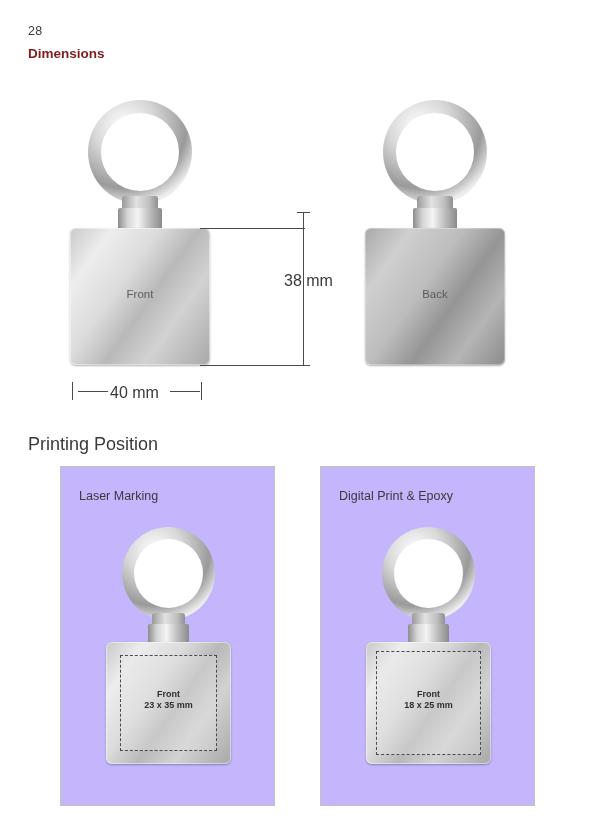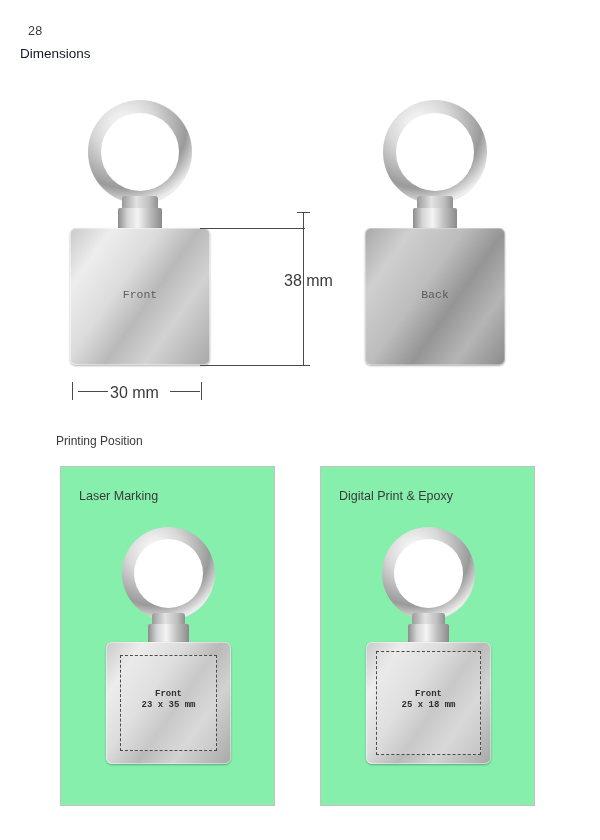--- a/index.html
+++ b/index.html
@@ -23,38 +23,37 @@
   .page-number {
     position: absolute;
     left: 28px;
     top: 24px;
     font-size: 12.5px;
     color: #3a3a3a;
     letter-spacing: 0.2px;
   }
   .section-title-dimensions {
     position: absolute;
-    left: 20px;
+    left: 28px;
     top: 46px;
     font-size: 13.5px;
-    color: #0f172a;
+    color: #7f1d1d;
+    font-weight: bold;
   }
   .section-title-printing {
     position: absolute;
     left: 28px;
     top: 434px;
-    font-size: 12px;
-    color: #3a3a3a;
-    margin-left: 28px;
+    font-size: 18px;
+    color: #3a3a3a;
   }
 
   
   .keychain {
     position: absolute;
-    font-family: Liberation Mono, monospace;
   }
   .ring {
     position: absolute;
     border-radius: 50%;
     background: radial-gradient(circle at 35% 25%, #fefefe 0%, #d8d8d8 30%, #9a9a9a 60%, #efefef 78%, #8e8e8e 100%);
   }
   .ring-inner {
     position: absolute;
     border-radius: 50%;
     background: #ffffff;
@@ -115,21 +114,21 @@
   .lead-line {
     position: absolute;
     height: 1px;
     background: #4a4a4a;
   }
 
   
   .print-box {
     position: absolute;
     border: 1px solid #c2c2c2;
-    background: #86efac;
+    background: #c4b5fd;
   }
   .print-box-title {
     position: absolute;
     top: 22px;
     left: 18px;
     font-size: 12.5px;
     color: #3a3a3a;
   }
   .print-area {
     position: absolute;
@@ -180,21 +179,21 @@
   <div class="lead-line" style="left:200px; top:365px; width:105px;"></div>
   <div class="dim-line-v" style="left:303px; top:212px; height:153px;"></div>
   <div class="dim-tick" style="left:297px; top:212px; width:13px; height:1px;"></div>
   <div class="dim-tick" style="left:297px; top:365px; width:13px; height:1px;"></div>
   <div class="dim-label" style="left:284px; top:272px;">38 mm</div>
 
   <div class="dim-line-h" style="left:78px; top:391px; width:30px;"></div>
   <div class="dim-line-h" style="left:170px; top:391px; width:30px;"></div>
   <div class="dim-tick" style="left:72px; top:382px; width:1px; height:18px;"></div>
   <div class="dim-tick" style="left:201px; top:382px; width:1px; height:18px;"></div>
-  <div class="dim-label" style="left:110px; top:384px;">30 mm</div>
+  <div class="dim-label" style="left:110px; top:384px;">40 mm</div>
 
   <div class="section-title-printing">Printing Position</div>
 
   <div class="print-box" style="left:60px; top:466px; width:215px; height:340px;">
     <div class="print-box-title">Laser Marking</div>
 
     <div class="keychain" style="left:45px; top:60px; width:125px; height:240px;">
       <div class="ring" style="left:16px; top:0px; width:93px; height:93px;">
         <div class="ring-inner" style="left:12px; top:12px; width:69px; height:69px;"></div>
       </div>
@@ -217,20 +216,20 @@
     <div class="keychain" style="left:45px; top:60px; width:125px; height:240px;">
       <div class="ring" style="left:16px; top:0px; width:93px; height:93px;">
         <div class="ring-inner" style="left:12px; top:12px; width:69px; height:69px;"></div>
       </div>
       <div class="connector-neck" style="left:46px; top:86px; width:33px; height:13px; border-radius:3px;"></div>
       <div class="connector" style="left:42px; top:97px; width:41px; height:20px;"></div>
       <div class="plate plate-front" style="left:0px; top:115px; width:125px; height:122px;">
         <div class="print-area" style="left:10px; top:9px; width:105px; height:104px;">
           <div class="print-area-text" style="top:37px;">
             <span>Front</span><br>
-            <span>25 x 18 mm</span>
+            <span>18 x 25 mm</span>
           </div>
         </div>
       </div>
     </div>
   </div>
 
 </div>
 
 </body></html>

